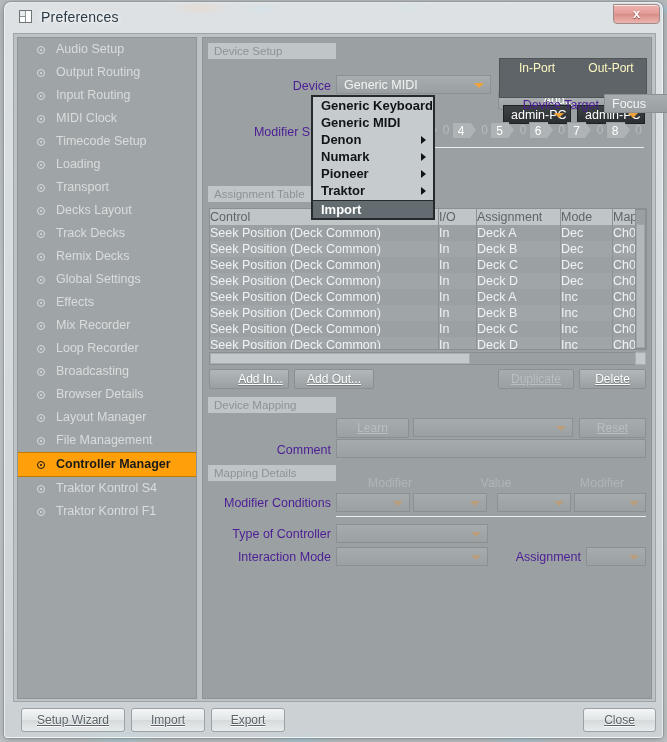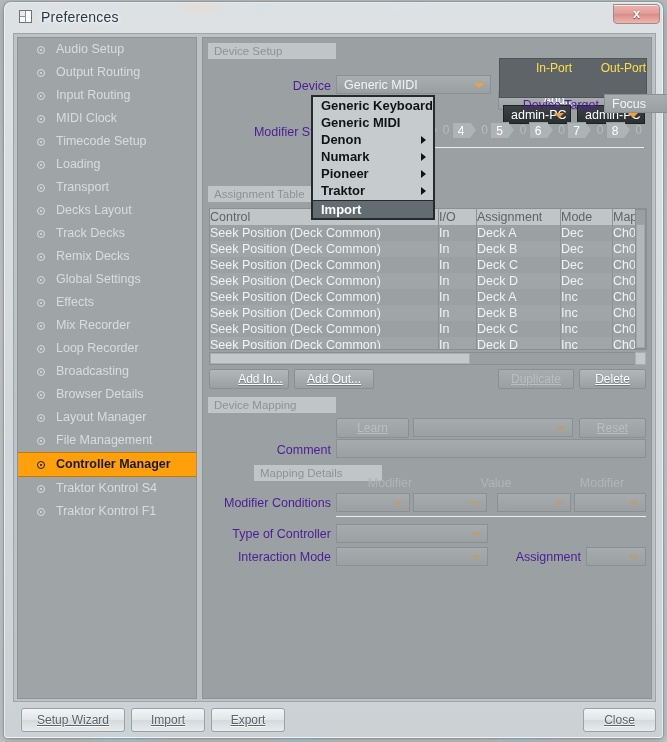--- a/index.html
+++ b/index.html
@@ -177,21 +177,21 @@
   }
   .mslot .v{
     position:absolute;left:25px;top:0;width:16px;height:17px;
     color:#b7bdbf;text-align:center;
   }
   
   #portblock{
     position:absolute;left:296px;top:20px;width:148px;height:40px;
     background:#5e6467;border:1px solid #4e5457;box-sizing:border-box;
   }
-  .portlbl{position:absolute;top:2px;height:15px;line-height:15px;font-size:12px;color:#fde047;text-align:right;}
+  .portlbl{position:absolute;top:2px;height:15px;line-height:15px;font-size:12px;color:#fef9c3;text-align:center;}
   
   #menu{
     position:absolute;left:306px;top:92px;width:124px;
     background:#c6cbcd;border:2px solid #262a2c;box-sizing:border-box;
     z-index:50;
   }
   .mitem{
     position:relative;height:17px;line-height:17px;font-size:13px;
     color:#111416;padding-left:8px;white-space:nowrap;font-weight:bold;
   }
@@ -406,21 +406,21 @@
         <span></span>
         <span class="arw"></span>
       </div>
       <div class="btn disabled" style="left:376px;top:380px;width:67px;">Reset</div>
 
       <div class="lbl" style="left:30px;top:405px;width:98px;">Comment</div>
       <div class="combo empty" style="left:133px;top:401px;width:310px;">
         <span></span>
       </div>
 
-      <div class="sect-head" style="left:5px;top:427px;width:128px;margin-left:46px;">Mapping Details</div>
+      <div class="sect-head" style="left:5px;top:427px;width:128px;">Mapping Details</div>
 
       <div class="lbl dim" style="left:133px;top:438px;width:108px;text-align:center;">Modifier</div>
       <div class="lbl dim" style="left:243px;top:438px;width:100px;text-align:center;">Value</div>
       <div class="lbl dim" style="left:345px;top:438px;width:108px;text-align:center;">Modifier</div>
       <div class="lbl dim" style="left:455px;top:438px;width:60px;text-align:center;">Value</div>
 
       <div class="lbl" style="left:0px;top:458px;width:128px;">Modifier Conditions</div>
       <div class="combo empty" style="left:133px;top:455px;width:74px;">
         <span></span>
         <span class="arw"></span>

